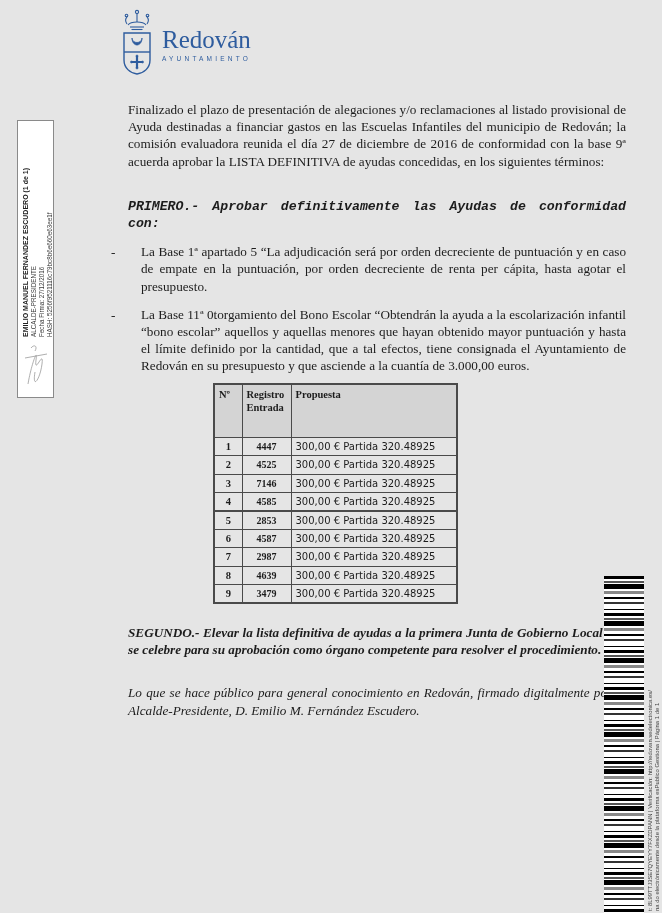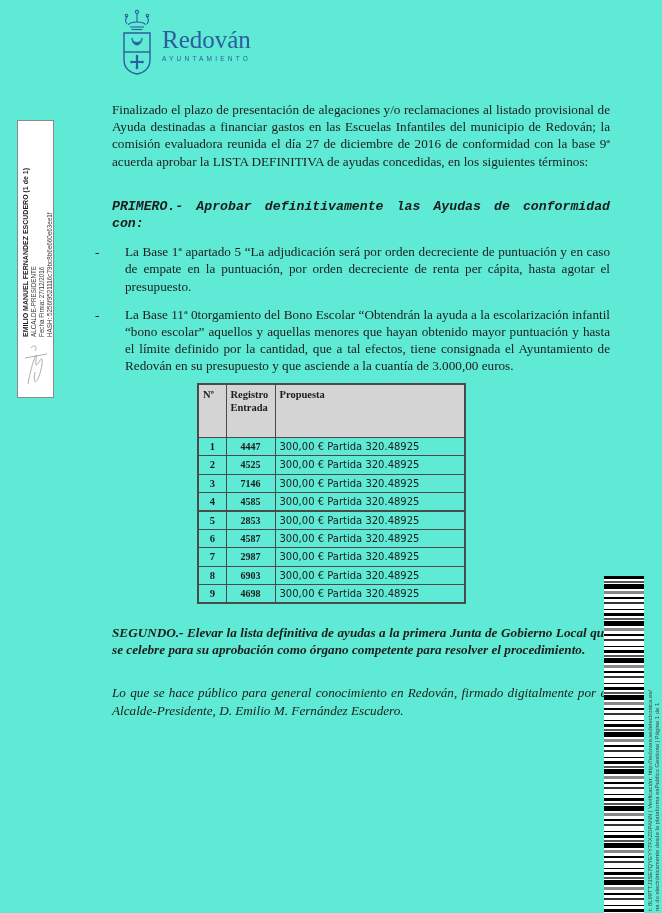--- a/index.html
+++ b/index.html
@@ -1,18 +1,18 @@
 <!DOCTYPE html>
 <html><head>
 <meta charset="utf-8">
 <style>
   * { margin:0; padding:0; box-sizing:border-box; }
   html,body { background:#888; }
   #page {
-    position:relative; width:662px; height:913px; background:#5eead4;
+    position:relative; width:662px; height:913px; background:#e5e5e5;
     margin:0 auto; overflow:hidden;
     font-family:"Liberation Serif", serif; color:#1c1c1c;
   }
 
   
   #sig-box {
     position:absolute; left:17px; top:120px; width:37px; height:278px;
     border:1px solid #8a8a8a; background:#fff;
   }
   #sig-text {
@@ -27,21 +27,21 @@
 
   
   #logo { position:absolute; left:118px; top:8px; display:flex; align-items:flex-end; }
   #logo-crest { flex:none; }
   #logo-textwrap { margin-left:6px; padding-bottom:14px; }
   #logo-title { font-family:"Liberation Serif", serif; font-size:25px; color:#2e5c9e; line-height:1; }
   #logo-sub { font-family:"Liberation Sans", sans-serif; font-size:6.5px; letter-spacing:3.2px; color:#2e5c9e; margin-top:3px; }
 
   
   #content {
-    position:absolute; left:112px; top:101px; width:498px;
+    position:absolute; left:128px; top:101px; width:498px;
     font-size:13.2px; line-height:17.2px; text-align:justify;
   }
   .para { margin:0; }
   #primero-heading { margin-top:28px; font-weight:bold; font-style:italic;font-family:Liberation Mono, monospace; }
   .bullet { display:flex; margin-left:-17px; margin-top:11px; }
   .bullet .dash { flex:0 0 30px; text-align:left; }
   .bullet .btxt { flex:1; text-align:justify; }
   #conceder { margin-top:9px; margin-left:13px; }
 
   
@@ -50,21 +50,21 @@
     border-collapse:collapse; border:2px solid #4a4a4a;padding-left:16px;
   }
   #grants-table th, #grants-table td { border:1px solid #4a4a4a; }
   #grants-table thead th {
     background:#d4d4d4; font-size:10.5px; font-weight:bold;
     text-align:left; vertical-align:top; padding:3px 4px; height:54px;
     line-height:1.3;
   }
   #grants-table thead th.h-num { width:28px; }
   #grants-table thead th.h-reg { width:49px; }
-  #grants-table thead th.h-prop { width:190px; }
+  #grants-table thead th.h-prop { width:166px; }
   #grants-table tbody td { height:13px; padding:0 4px; }
   #grants-table td.c-num { font-size:10.5px; font-weight:bold; text-align:center; }
   #grants-table td.c-reg { font-size:10px; font-weight:bold; text-align:center; }
   #grants-table td.c-prop { font-family:"DejaVu Sans", sans-serif; font-size:10px; text-align:left; white-space:nowrap; }
   #grants-table tbody tr:nth-of-type(4) td { border-bottom:2.5px solid #4a4a4a; }
 
   #segundo { margin-top:20px; font-weight:bold; font-style:italic; }
   #footer-para { margin-top:26px; font-style:italic; }
 
   
@@ -198,27 +198,27 @@
           </tr>
 
           <tr>
             <td class="c-num">7</td>
             <td class="c-reg">2987</td>
             <td class="c-prop">300,00 € Partida 320.48925</td>
           </tr>
 
           <tr>
             <td class="c-num">8</td>
-            <td class="c-reg">6903</td>
+            <td class="c-reg">4639</td>
             <td class="c-prop">300,00 € Partida 320.48925</td>
           </tr>
 
           <tr>
             <td class="c-num">9</td>
-            <td class="c-reg">4698</td>
+            <td class="c-reg">3479</td>
             <td class="c-prop">300,00 € Partida 320.48925</td>
           </tr>
 
         </tbody>
     </table>
 
     <p class="para" id="segundo">SEGUNDO.- Elevar la lista definitiva de ayudas a la primera Junta de Gobierno Local que se celebre para su aprobación como órgano competente para resolver el procedimiento.</p>
 
     <p class="para" id="footer-para">Lo que se hace público para general conocimiento en Redován, firmado digitalmente por el Alcalde-Presidente, D. Emilio M. Fernández Escudero.</p>
   </div>

